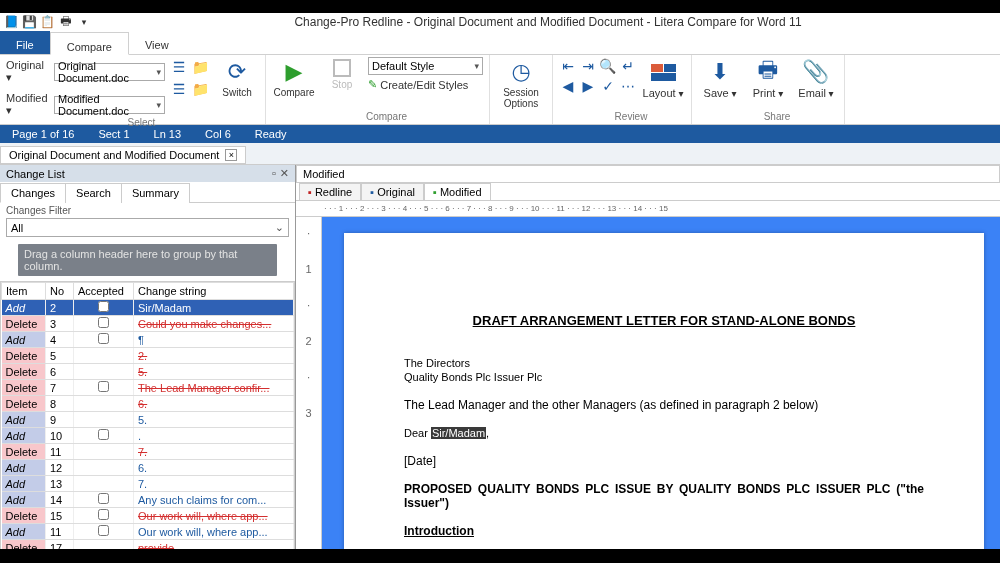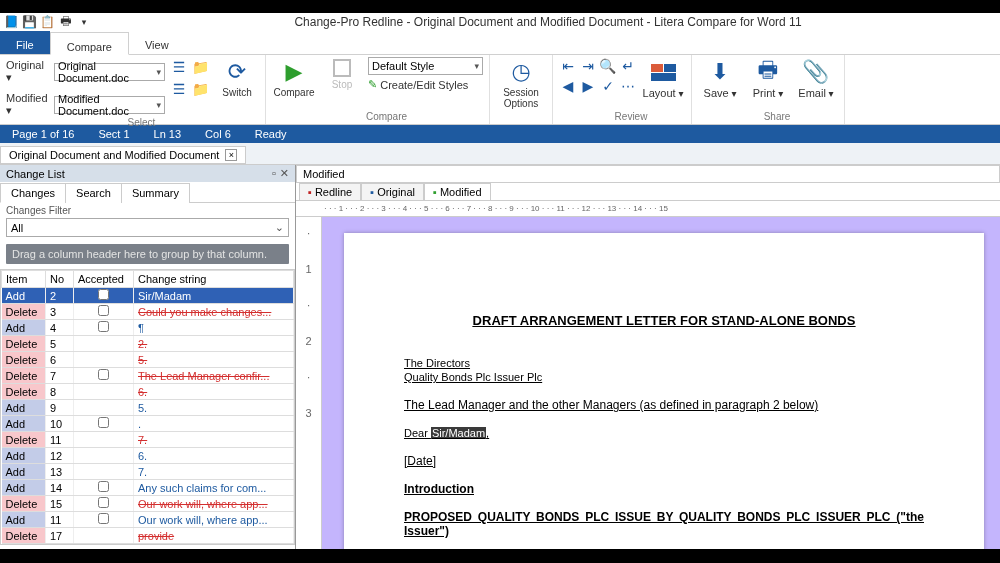--- a/index.html
+++ b/index.html
@@ -42,42 +42,42 @@
 .content { display: flex; height: 398px; }
 .panel-left { width: 300px; display: flex; flex-direction: column; border-right: 1px solid #999; }
 .panel-header { background: #d6dfe9; padding: 2px 6px; font-size: 11px; display: flex; justify-content: space-between; align-items: center; }
 .panel-header-icons { display: flex; gap: 4px; font-size: 10px; color: #555; }
 .panel-tabs { display: flex; border-bottom: 1px solid #ccc; background: #fff; }
 .panel-tab { padding: 3px 10px; border: 1px solid #ccc; border-bottom: none; position: relative; top: 1px; background: #fff; font-size: 11px; margin-right: -1px; }
 .panel-tab.active { border-bottom: 1px solid #fff; }
 .filter-label { font-size: 10px; padding: 2px 6px; color: #555; }
 .filter-select { margin: 0 6px 4px; border: 1px solid #aaa; padding: 2px 4px; font-size: 11px; display: flex; justify-content: space-between; align-items: center; }
 .filter-select:after { content: "⌄"; color: #555; }
-.group-hint { margin: 3px 6px; background: #7a8089; color: #e3e3e3; padding: 4px 6px; font-size: 11px; border-radius: 1px; }
+.group-hint { margin: 3px 18px; background: #7a8089; color: #e3e3e3; padding: 4px 6px; font-size: 11px; border-radius: 1px; }
 .grid { margin: 2px 0 0; border: 1px solid #ccc; }
 .grid table { width: 100%; border-collapse: collapse; }
 .grid th { text-align: left; font-weight: normal; background: #fff; border: 1px solid #ddd; padding: 2px 4px; font-size: 11px; }
 .grid td { border-bottom: 1px solid #ddd; border-right: 1px solid #eee; padding: 1px 4px; font-size: 11px; height: 16px; }
 .grid tr.delete td.cell-type { background: #f8c7cb; }
-.grid tr.add td.cell-type { background: #c3cce8; }
+.grid tr.add td.cell-type { background: #c3cce8; font-style: italic; }
 .grid tr.selected td { background: #2f61b5; color: #fff; }
 .grid tr.selected td.cell-type { background: #2f61b5 !important; }
 .cell-acc { text-align: center; }
 .cell-acc input { width: 11px; height: 11px; }
 .chg-del { color: #d32f2f; text-decoration: line-through; }
 .chg-add { color: #1e5aa0; }
 .panel-right { flex: 1; display: flex; flex-direction: column; position: relative; background: #eef0f3; }
 .right-header { background: #fff; border: 1px solid #ccc; padding: 2px 6px; font-size: 11px; }
 .view-tabs { display: flex; background: #fff; border-bottom: 1px solid #ccc; padding-left: 3px; gap: 0; }
 .view-tab { display: flex; align-items: center; gap: 3px; padding: 2px 8px; border: 1px solid #ccc; border-bottom: none; background: #f4f4f4; font-size: 11px; }
 .view-tab.active { background: #fff; }
 .ruler { height: 16px; background: #fff; border-bottom: 1px solid #ccc; display: flex; align-items: center; padding-left: 28px; font-size: 8px; color: #666; letter-spacing: 0; white-space: nowrap; overflow: hidden; }
 .doc-area { flex: 1; display: flex; overflow: hidden; }
 .vruler { width: 26px; background: #fff; border-right: 1px solid #ccc; display: flex; flex-direction: column; align-items: center; padding-top: 10px; font-size: 8px; color: #666; gap: 24px; }
-.page-holder { flex: 1; background: #c4b5fd; padding: 16px 16px 0 22px; overflow: hidden; text-decoration: underline; }
+.page-holder { flex: 1; background: #3b82f6; padding: 16px 16px 0 22px; overflow: hidden; }
 .page { background: #fff; width: 640px; min-height: 420px; box-shadow: 0 0 4px rgba(0,0,0,.3); padding: 80px 60px 40px; font-family: "Times New Roman", serif; }
 .page h3 { text-align: center; font-size: 13px; font-weight: bold; text-decoration: underline; font-family: Arial, sans-serif; margin-bottom: 28px; }
 .page p { font-size: 12px; font-family: Arial, sans-serif; margin-bottom: 14px; color: #000; }
 .page .highlight { background: #3a3a3a; color: #fff; padding: 0 1px; }
 .page .bold { font-weight: bold; }
 .page .under { text-decoration: underline; }
 .bottombar { background: #000; height: 14px; position: absolute; bottom: 0; left: 0; right: 0; }
 </style>
 </head>
 <body>
@@ -386,21 +386,21 @@
           <span>·</span>
           <span>3</span>
         </div>
       <div class="page-holder">
         <div class="page">
           <h3>DRAFT ARRANGEMENT LETTER FOR STAND-ALONE BONDS</h3>
           <p><span>The Directors</span><br><span>Quality Bonds Plc Issuer Plc</span></p>
           <p>The Lead Manager and the other Managers (as defined in paragraph 2 below)</p>
           <p><span>Dear </span><span class="highlight">Sir/Madam</span><span>,</span></p>
           <p>[Date]</p>
+          <p class="bold" style="text-align:justify">PROPOSED QUALITY BONDS PLC ISSUE BY QUALITY BONDS PLC ISSUER PLC ("the Issuer")</p>
           <p class="bold under">Introduction</p>
-          <p class="bold" style="text-align:justify">PROPOSED QUALITY BONDS PLC ISSUE BY QUALITY BONDS PLC ISSUER PLC ("the Issuer")</p>
         </div>
       </div>
     </div>
   </div>
 </div>
 
 <div class="bottombar"></div>
 
 </body></html>

